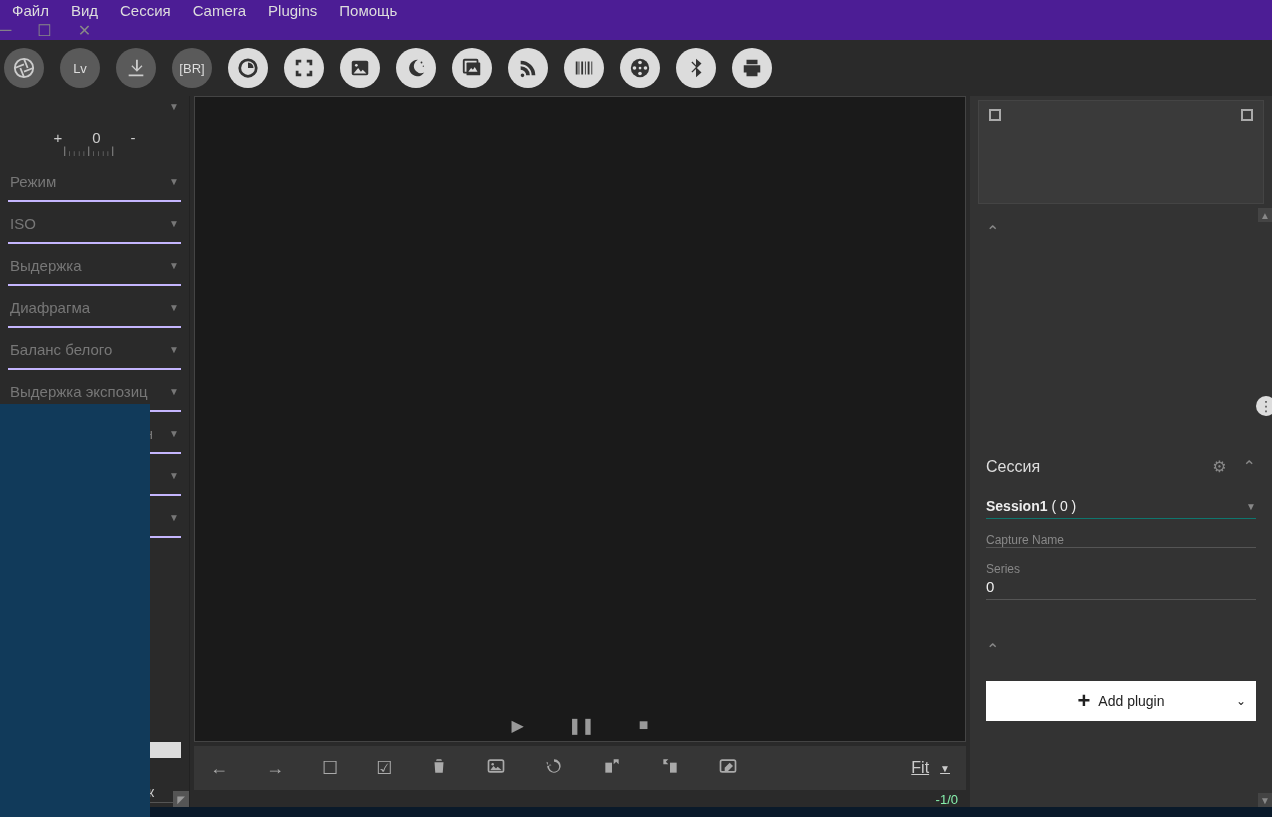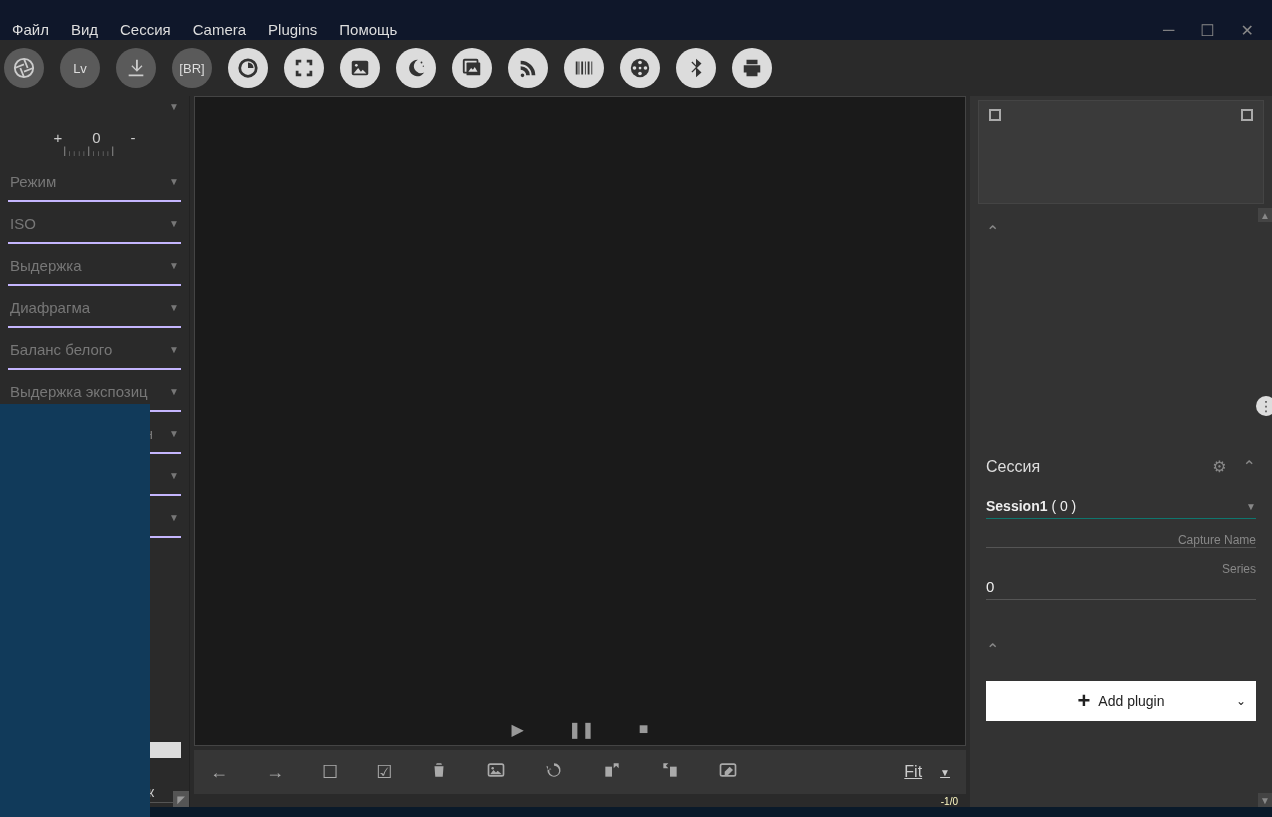--- a/index.html
+++ b/index.html
@@ -10,22 +10,23 @@
     font-size: 14px;
     width: 1272px;
     height: 817px;
     overflow: hidden;
     display: flex;
     flex-direction: column;
   }
   .titlebar {
     height: 40px;
     display: flex;
-    align-items: flex-end;
-    background: #0f172a;
+    align-items: flex-start;
+    background: #4c1d95;
+    flex-direction: column;
   }
   .menubar { display: flex; gap: 14px; padding: 0 8px; flex: 1; }
   .menu-item { color: #ddd; font-size: 15px; cursor: pointer; padding: 2px 4px; }
   .window-controls { display: flex; gap: 26px; padding-right: 18px; }
   .wc { color: #888; font-size: 16px; cursor: pointer; }
 
   .toolbar {
     height: 56px;
     display: flex;
     align-items: center;
@@ -133,22 +134,22 @@
     background: #363636;
     margin: 0 4px;
     display: flex;
     align-items: center;
     padding: 0 16px;
     gap: 38px;
     color: #aaa;
     font-size: 18px;
   }
   .bottom-toolbar .spacer { flex: 1; }
-  .bottom-toolbar .fit { font-size: 16px; color: #ccc; margin-left: auto; display:flex; align-items:center; gap:18px;text-decoration:underline;}
-  .counter { text-align: right; padding: 2px 12px 0 16px; font-size: 10px; color: #fef9c3; }
+  .bottom-toolbar .fit { font-size: 16px; color: #ccc; margin-left: auto; display:flex; align-items:center; gap:11px;text-decoration:underline;}
+  .counter { text-align: right; padding: 2px 12px 0 16px; font-size: 13px; color: #86efac; }
 
   .right-panel {
     width: 302px;
     background: #333;
     display: flex;
     flex-direction: column;
     position: relative;
   }
   .right-scroll {
     overflow-y: auto;
@@ -185,21 +186,21 @@
     padding: 4px 0;
     margin-bottom: 14px;
     position: relative;
     cursor: pointer;
   }
   .session-select .line1 { color: #eee; font-weight: bold; }
   .session-select .line1 .count { font-weight: normal; }
   .session-select .line2 { color: #ddd; font-size: 14px; white-space: nowrap; overflow: hidden; }
   .session-select .arr { position: absolute; right: 0; top: 50%; transform: translateY(-50%); color:#888; font-size:10px;}
   .text-field { border-bottom: 1px solid #555; margin-bottom: 14px; }
-  .text-field .lbl { font-size: 12px; color: #888; text-align: right; }
+  .text-field .lbl { font-size: 12px; color: #888; }
   .text-field .val { font-size: 15px; color: #eee; padding: 2px 0 4px 0; }
 
   .add-plugin-btn {
     background: #fff;
     color: #222;
     height: 40px;
     margin: 12px 16px;
     display: flex;
     align-items: center;
     justify-content: center;

